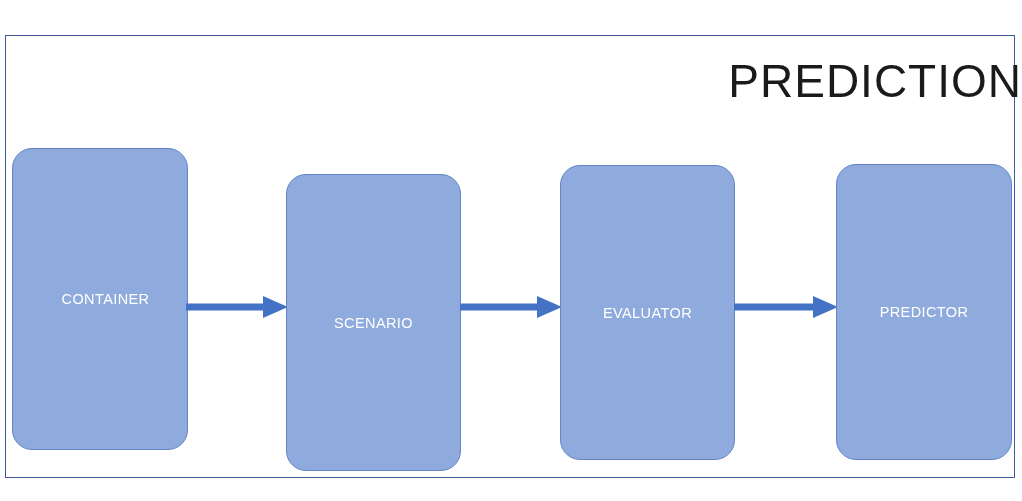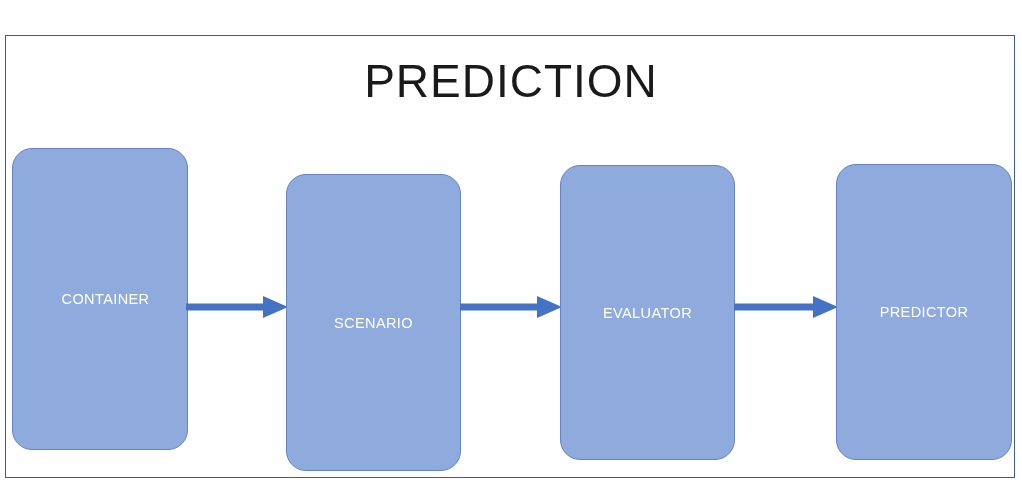--- a/index.html
+++ b/index.html
@@ -26,21 +26,21 @@
     height: 443px;
     border: 1.5px solid #3d5a9a;
     box-sizing: border-box;
     background: #ffffff;
   }
   .diagram-title {
     position: absolute;
     left: 0;
     top: 58px;
     width: 1022px;
-    text-align: center;
+    text-align: right;
     font-family: "Liberation Sans", sans-serif;
     font-size: 46px;
     font-weight: 400;
     letter-spacing: 1px;
     color: #1a1a1a;
     line-height: 1;
     white-space: nowrap;
   }
   .node {
     position: absolute;

